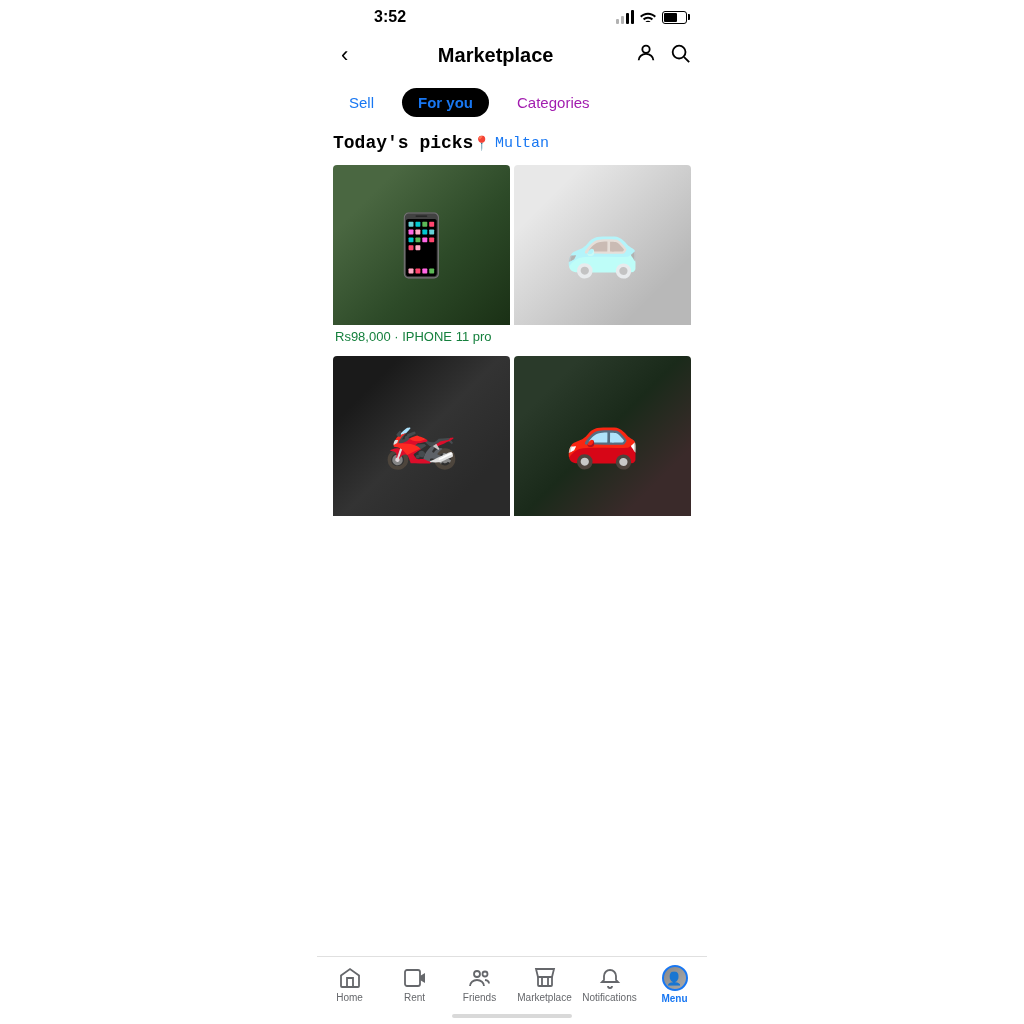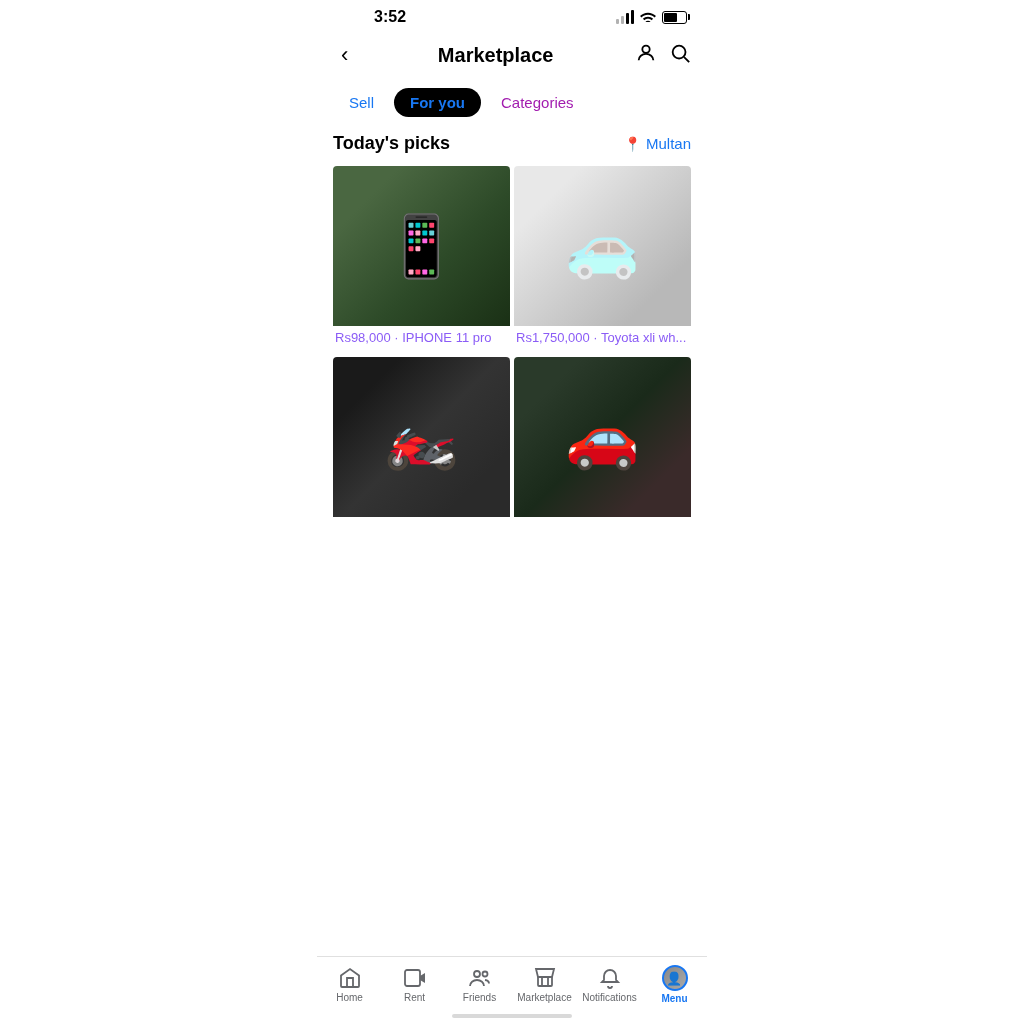--- a/index.html
+++ b/index.html
@@ -85,40 +85,40 @@
     .header-icon {
       font-size: 20px;
       color: #000;
       cursor: pointer;
     }
 
     
     .tabs {
       display: flex;
       padding: 4px 16px 12px;
-      gap: 4px;
+      gap: 12px;
       align-items: center;
     }
     .tab {
       padding: 6px 16px;
       border-radius: 20px;
       font-size: 15px;
       cursor: pointer;
       font-weight: 500;
     }
     .tab-sell { color: #1877f2; background: transparent; }
     .tab-foryou { background: #000000; color: #1877f2; font-weight: 600; }
     .tab-categories { color: #a21caf; background: transparent; }
 
     
     .section-header {
       display: flex;
-      justify-content: space-between;
       align-items: center;
       padding: 4px 16px 12px;
+      font-family: Liberation Mono, monospace;
     }
     .section-title { font-size: 18px; font-weight: 700; color: #000; }
     .location-btn {
       display: flex;
       align-items: center;
       gap: 4px;
       color: #1877f2;
       font-size: 15px;
       font-weight: 500;
       cursor: pointer;
@@ -132,21 +132,21 @@
       gap: 4px;
       padding: 0 16px;
     }
     .product-card {
       cursor: pointer;
       border-radius: 4px;
       overflow: hidden;
     }
     .product-label {
       font-size: 13px;
-      color: #8b5cf6;
+      color: #15803d;
       padding: 4px 2px 8px;
       white-space: nowrap;
       overflow: hidden;
       text-overflow: ellipsis;
     }
 
     
     .img-placeholder {
       width: 100%;
       height: 160px;
@@ -287,21 +287,20 @@
   <div class="product-grid">
 
     <div class="product-card">
       <div class="img-placeholder img-iphone11"></div>
       <div class="product-label">Rs98,000 · IPHONE 11 pro</div>
     </div>
 
 
     <div class="product-card">
       <div class="img-placeholder img-toyota"></div>
-      <div class="product-label">Rs1,750,000 · Toyota xli wh...</div>
     </div>
 
 
     <div class="product-card">
       <div class="img-placeholder img-bike"></div>
       <div class="product-label"></div>
     </div>
 
     <div class="product-card">
       <div class="img-placeholder img-civic"></div>

